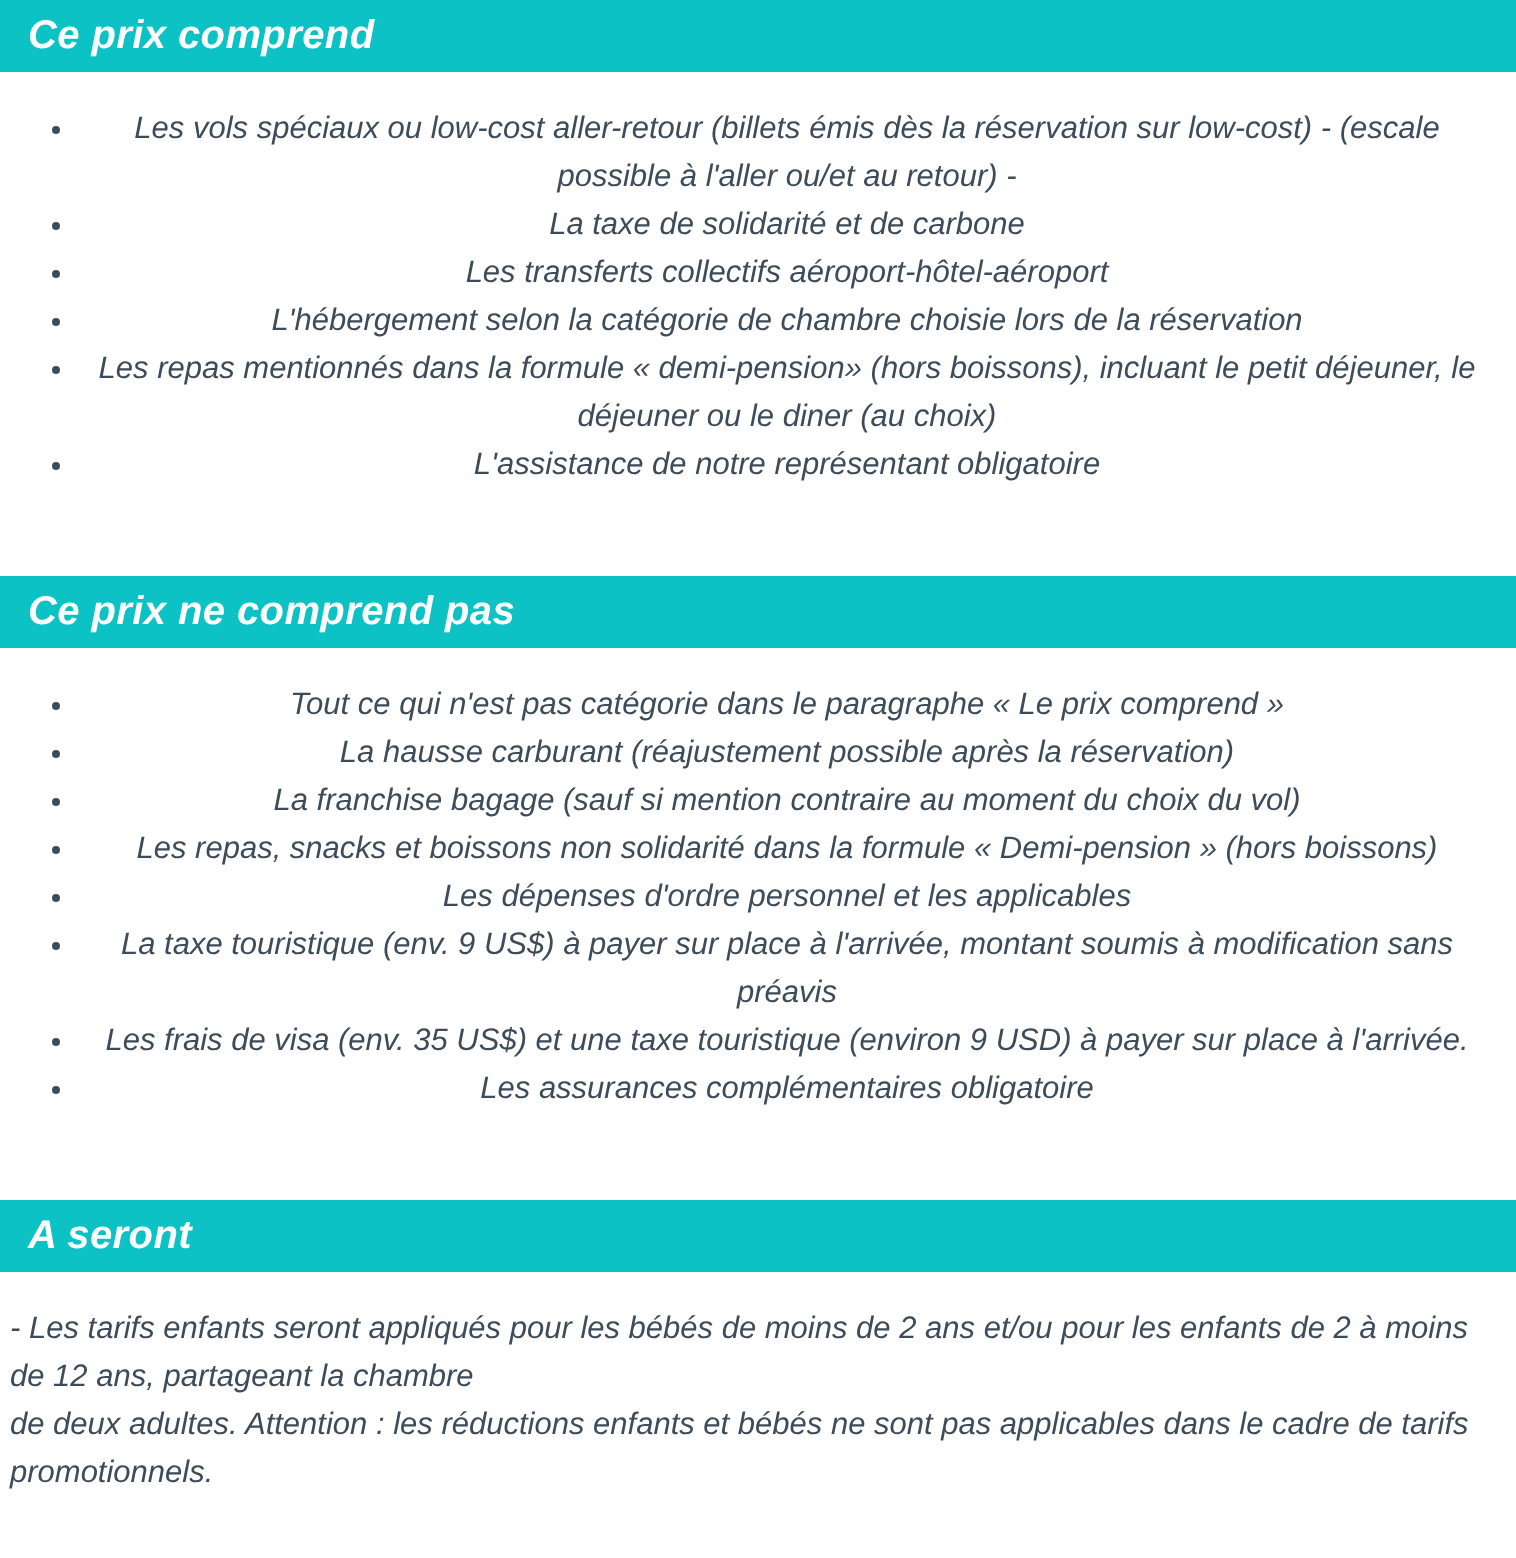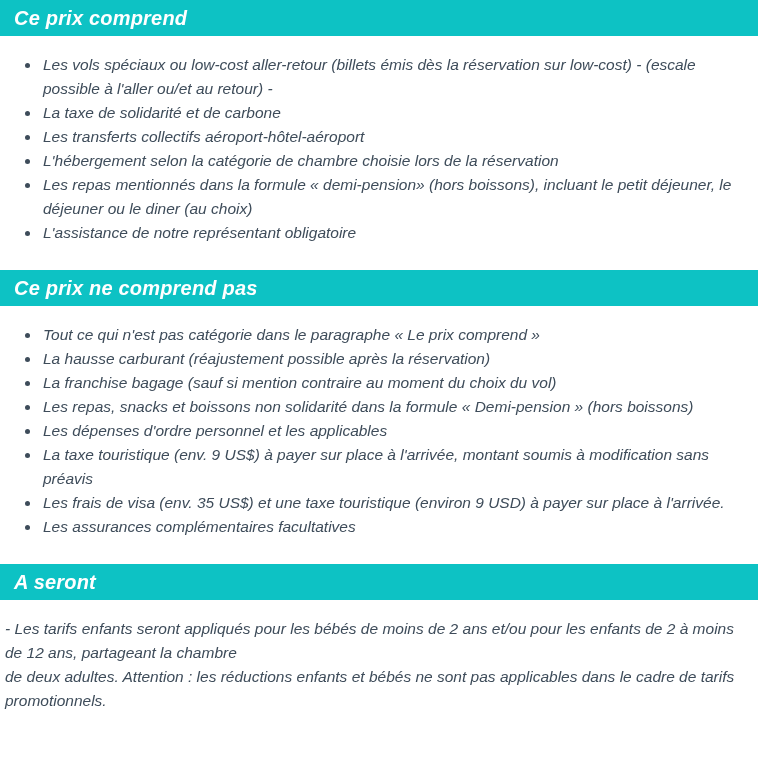--- a/index.html
+++ b/index.html
@@ -24,30 +24,30 @@
   }
   .section-header h2 {
     margin: 0;
     color: #ffffff;
     font-size: 20px;
     font-weight: bold;
     font-style: italic;
     letter-spacing: 0.2px;
     text-align: right;
   }
-  .spaced { margin-top: 25px; }
+  .spaced { margin-top: 43px; }
 
   ul.items {
     margin: 17px 0 0 0;
     padding: 0 14px 0 41px;
     list-style: disc;
     font-size: 15.5px;
     line-height: 24px;
   }
-  ul.items li { padding-left: 2px; }
+  ul.items li { padding-left: 2px; text-align: center; }
 
   .notes {
     margin-top: 17px;
     padding: 0 8px 0 5px;
     font-size: 15.5px;
     line-height: 24px;
   }
   .notes p { margin: 0; }
 </style>
 </head>
@@ -74,21 +74,21 @@
       <h2>Ce prix ne comprend pas</h2>
     </div>
     <ul class="items">
       <li>Tout ce qui n'est pas catégorie dans le paragraphe « Le prix comprend »</li>
       <li>La hausse carburant (réajustement possible après la réservation)</li>
       <li>La franchise bagage (sauf si mention contraire au moment du choix du vol)</li>
       <li>Les repas, snacks et boissons non solidarité dans la formule « Demi-pension » (hors boissons)</li>
       <li>Les dépenses d'ordre personnel et les applicables</li>
       <li>La taxe touristique (env. 9 US$) à payer sur place à l'arrivée, montant soumis à modification sans préavis</li>
       <li>Les frais de visa (env. 35 US$) et une taxe touristique (environ 9 USD) à payer sur place à l'arrivée.</li>
-      <li>Les assurances complémentaires facultatives</li>
+      <li>Les assurances complémentaires obligatoire</li>
     </ul>
   </section>
 
   <section>
     <div class="section-header spaced">
       <h2>A seront</h2>
     </div>
     <div class="notes">
       <p>- Les tarifs enfants seront appliqués pour les bébés de moins de 2 ans et/ou pour les enfants de 2 à moins de 12 ans, partageant la chambre</p>
       <p>de deux adultes. Attention : les réductions enfants et bébés ne sont pas applicables dans le cadre de tarifs promotionnels.</p>

